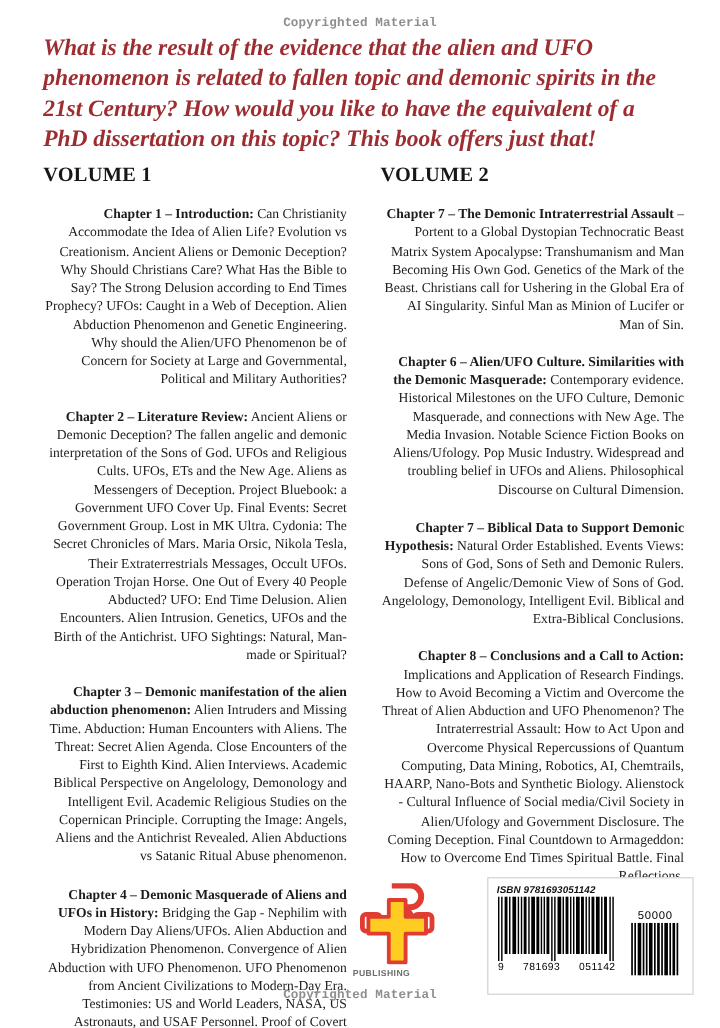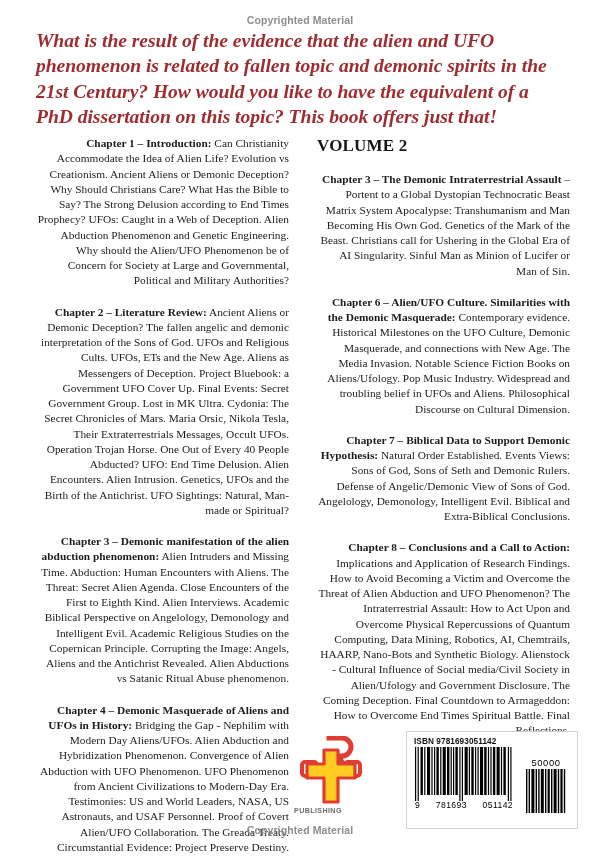--- a/index.html
+++ b/index.html
@@ -11,21 +11,21 @@
     width: 600px; height: 857px;
     position: relative;
     font-family: "Liberation Serif", "DejaVu Serif", serif;
     overflow: hidden;
   }
 
   .copyright-strip {
     position: absolute;
     left: 0; right: 0;
     text-align: center;
-    font-family: Liberation Sans, sans-serif;
+    font-family: Liberation Mono, monospace;
     font-size: 10.5px;
     font-weight: 700;
     letter-spacing: .1px;
     color: #8e8e8e;
   }
   .copyright-top { top: 14px; }
   .copyright-bottom { top: 824px; }
 
   .headline {
     position: absolute;
@@ -102,20 +102,21 @@
     border: 1px solid #d2d2d2;
     padding: 5px 7px 4px 7px;
   }
   .isbn-text {
     font-family: "Liberation Sans", "DejaVu Sans", sans-serif;
     font-size: 8.2px;
     font-weight: 700;
     color: #111;
     letter-spacing: .1px;
     margin-bottom: 1px;
+    font-style: italic;
   }
   .barcodes {
     display: flex;
     align-items: flex-start;
     gap: 11px;
   }
   .ean13 { width: 100px; }
   .addon { width: 42px; padding-top: 10px; }
   .bars { display: block; }
   .ean-digits {
@@ -140,40 +141,41 @@
 </head>
 <body>
 
 <div class="copyright-strip copyright-top">Copyrighted Material</div>
 
 <div class="headline">What is the result of the evidence that the alien and UFO phenomenon is related to fallen topic and demonic spirits in the 21st Century? How would you like to have the equivalent of a PhD dissertation on this topic? This book offers just that!</div>
 
 <div class="columns">
 
   <div class="column">
+    <h2 class="volume-title">VOLUME 1</h2>
 
     <p class="chapter">
       <span class="lead">Chapter 1 – Introduction:</span><span> Can Christianity Accommodate the Idea of Alien Life? Evolution vs Creationism. Ancient Aliens or Demonic Deception? Why Should Christians Care? What Has the Bible to Say? The Strong Delusion according to End Times Prophecy? UFOs: Caught in a Web of Deception. Alien Abduction Phenomenon and Genetic Engineering. Why should the Alien/UFO Phenomenon be of Concern for Society at Large and Governmental, Political and Military Authorities?</span>
     </p>
     <p class="chapter">
       <span class="lead">Chapter 2 – Literature Review:</span><span> Ancient Aliens or Demonic Deception? The fallen angelic and demonic interpretation of the Sons of God. UFOs and Religious Cults. UFOs, ETs and the New Age. Aliens as Messengers of Deception. Project Bluebook: a Government UFO Cover Up. Final Events: Secret Government Group. Lost in MK Ultra. Cydonia: The Secret Chronicles of Mars. Maria Orsic, Nikola Tesla, Their Extraterrestrials Messages, Occult UFOs. Operation Trojan Horse. One Out of Every 40 People Abducted? UFO: End Time Delusion. Alien Encounters. Alien Intrusion. Genetics, UFOs and the Birth of the Antichrist. UFO Sightings: Natural, Man-made or Spiritual?</span>
     </p>
     <p class="chapter">
       <span class="lead">Chapter 3 – Demonic manifestation of the alien abduction phenomenon:</span><span> Alien Intruders and Missing Time. Abduction: Human Encounters with Aliens. The Threat: Secret Alien Agenda. Close Encounters of the First to Eighth Kind. Alien Interviews. Academic Biblical Perspective on Angelology, Demonology and Intelligent Evil. Academic Religious Studies on the Copernican Principle. Corrupting the Image: Angels, Aliens and the Antichrist Revealed. Alien Abductions vs Satanic Ritual Abuse phenomenon.</span>
     </p>
     <p class="chapter">
       <span class="lead">Chapter 4 – Demonic Masquerade of Aliens and UFOs in History:</span><span> Bridging the Gap - Nephilim with Modern Day Aliens/UFOs. Alien Abduction and Hybridization Phenomenon. Convergence of Alien Abduction with UFO Phenomenon. UFO Phenomenon from Ancient Civilizations to Modern-Day Era. Testimonies: US and World Leaders, NASA, US Astronauts, and USAF Personnel. Proof of Covert Alien/UFO Collaboration. The Greada Treaty. Circumstantial Evidence: Project Preserve Destiny. Deep Military Underground Bases and Testimony of Demonic Aliens. Part 2 on demonic DUMBs testimonial. History Repeats Itself.</span>
     </p>
   </div>
 
   <div class="column">
     <h2 class="volume-title">VOLUME 2</h2>
 
     <p class="chapter">
-      <span class="lead">Chapter 3 – The Demonic Intraterrestrial Assault</span><span> – Portent to a Global Dystopian Technocratic Beast Matrix System Apocalypse:  Transhumanism and Man Becoming His Own God. Genetics of the Mark of the Beast.  Christians call for Ushering in the Global Era of AI Singularity. Sinful Man as Minion of Lucifer or Man of Sin.</span>
+      <span class="lead">Chapter 7 – The Demonic Intraterrestrial Assault</span><span> – Portent to a Global Dystopian Technocratic Beast Matrix System Apocalypse:  Transhumanism and Man Becoming His Own God. Genetics of the Mark of the Beast.  Christians call for Ushering in the Global Era of AI Singularity. Sinful Man as Minion of Lucifer or Man of Sin.</span>
     </p>
     <p class="chapter">
       <span class="lead">Chapter 6 – Alien/UFO Culture. Similarities with the Demonic Masquerade:</span><span> Contemporary evidence. Historical Milestones on the UFO Culture, Demonic Masquerade, and connections with New Age. The Media Invasion. Notable Science Fiction Books on Aliens/Ufology. Pop Music Industry. Widespread and troubling belief in UFOs and Aliens. Philosophical Discourse on Cultural Dimension.</span>
     </p>
     <p class="chapter">
       <span class="lead">Chapter 7 – Biblical Data to Support Demonic Hypothesis:</span><span> Natural Order Established. Events Views: Sons of God, Sons of Seth and Demonic Rulers. Defense of Angelic/Demonic View of Sons of God. Angelology, Demonology, Intelligent Evil. Biblical and Extra-Biblical Conclusions.</span>
     </p>
     <p class="chapter">
       <span class="lead">Chapter 8 – Conclusions and a Call to Action:</span><span> Implications and Application of Research Findings. How to Avoid Becoming a Victim and Overcome the Threat of Alien Abduction and UFO Phenomenon? The Intraterrestrial Assault: How to Act Upon and Overcome Physical Repercussions of Quantum Computing, Data Mining, Robotics, AI, Chemtrails, HAARP, Nano-Bots and Synthetic Biology. Alienstock - Cultural Influence of Social media/Civil Society in Alien/Ufology and Government Disclosure.  The Coming Deception. Final Countdown to Armageddon: How to Overcome End Times Spiritual Battle. Final Reflections.</span>
     </p>

